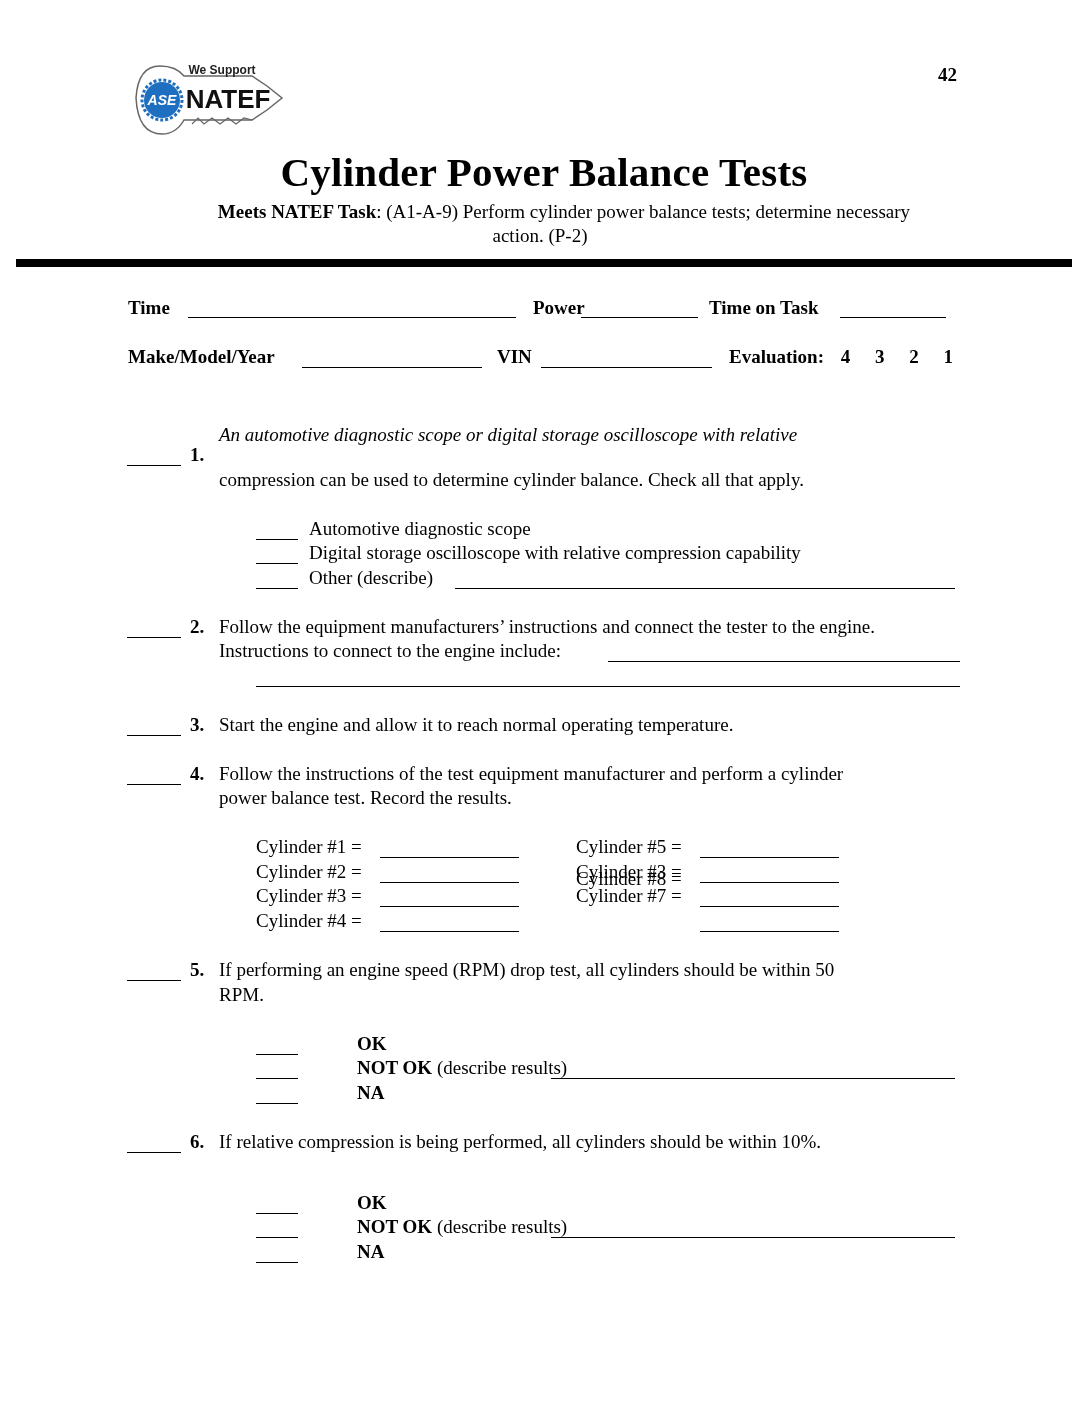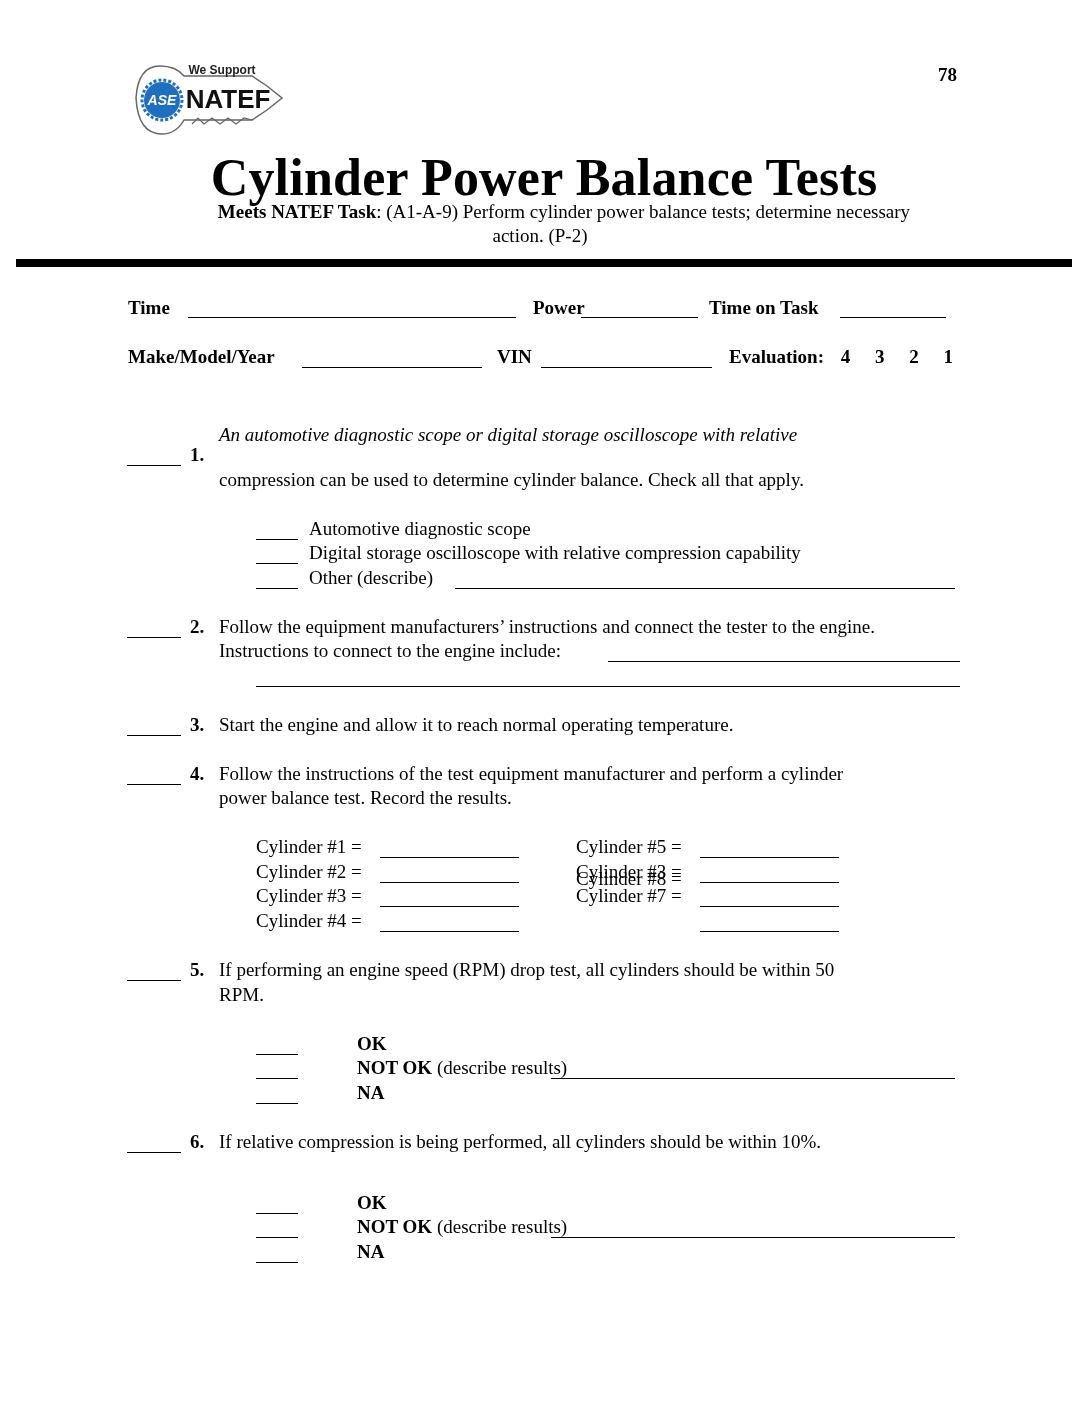--- a/index.html
+++ b/index.html
@@ -1,33 +1,33 @@
 <!DOCTYPE html>
 <html><head>
 <meta charset="utf-8">
 <style>
   html, body { margin:0; padding:0; background:#ffffff; }
   body { width:1088px; height:1408px; position:relative; overflow:hidden;
          font-family:"Liberation Serif", "DejaVu Serif", serif; color:#000; }
   .abs { position:absolute; }
   .page-num { left:938px; top:64px; font-size:19px; font-weight:bold; }
   .logo { left:132px; top:58px; width:160px; height:82px; }
-  .title { left:0; width:1088px; top:148px; text-align:center; font-size:52px; font-weight:bold; letter-spacing:0.2px; }
+  .title { left:0; width:1088px; top:148px; text-align:center; font-size:41px; font-weight:bold; letter-spacing:0.2px; }
   .subtitle { left:130px; width:820px; top:200px; text-align:center; font-size:19px; line-height:24px; }
   .rule { left:16px; width:1056px; top:259px; height:8px; background:#000; }
   .hdr { font-size:19px; font-weight:bold; white-space:nowrap; }
   .blank { position:absolute; border-bottom:1.6px solid #000; height:0; }
   .num { font-weight:bold; }
   .bold { font-weight:bold;margin-left:48px; }
   .row { position:absolute; white-space:nowrap; font-size:19px; }
 </style>
 </head>
 <body>
 
-<div class="abs page-num">78</div>
+<div class="abs page-num">42</div>
 
 <div class="abs logo">
   <svg width="160" height="82" viewBox="0 0 160 82">
     <path d="M28 8 Q6 8 4 40 Q6 76 30 76 Q44 76 52 62 L120 62 L135 52 L150 40 L135 28 L120 18 L52 18 Q44 8 28 8 Z" fill="#fff" stroke="#666" stroke-width="1.5"></path>
     <circle cx="30" cy="42" r="18" fill="#1f6fc0"></circle>
     <circle cx="30" cy="42" r="20" fill="none" stroke="#1f6fc0" stroke-width="3" stroke-dasharray="3 2"></circle>
     <text x="30" y="47" text-anchor="middle" font-family="Liberation Sans, sans-serif" font-weight="bold" font-style="italic" font-size="14" fill="#fff">ASE</text>
     <text x="90" y="16" text-anchor="middle" font-family="Liberation Sans, sans-serif" font-weight="bold" font-size="12" fill="#222">We Support</text>
     <text x="96" y="50" text-anchor="middle" font-family="Liberation Sans, sans-serif" font-weight="bold" font-size="26" fill="#111">NATEF</text>
     <path d="M60 66 L66 60 L72 66 L80 60 L88 66 L96 60 L104 66 L112 60 L120 62" fill="none" stroke="#666" stroke-width="1.2"></path>

